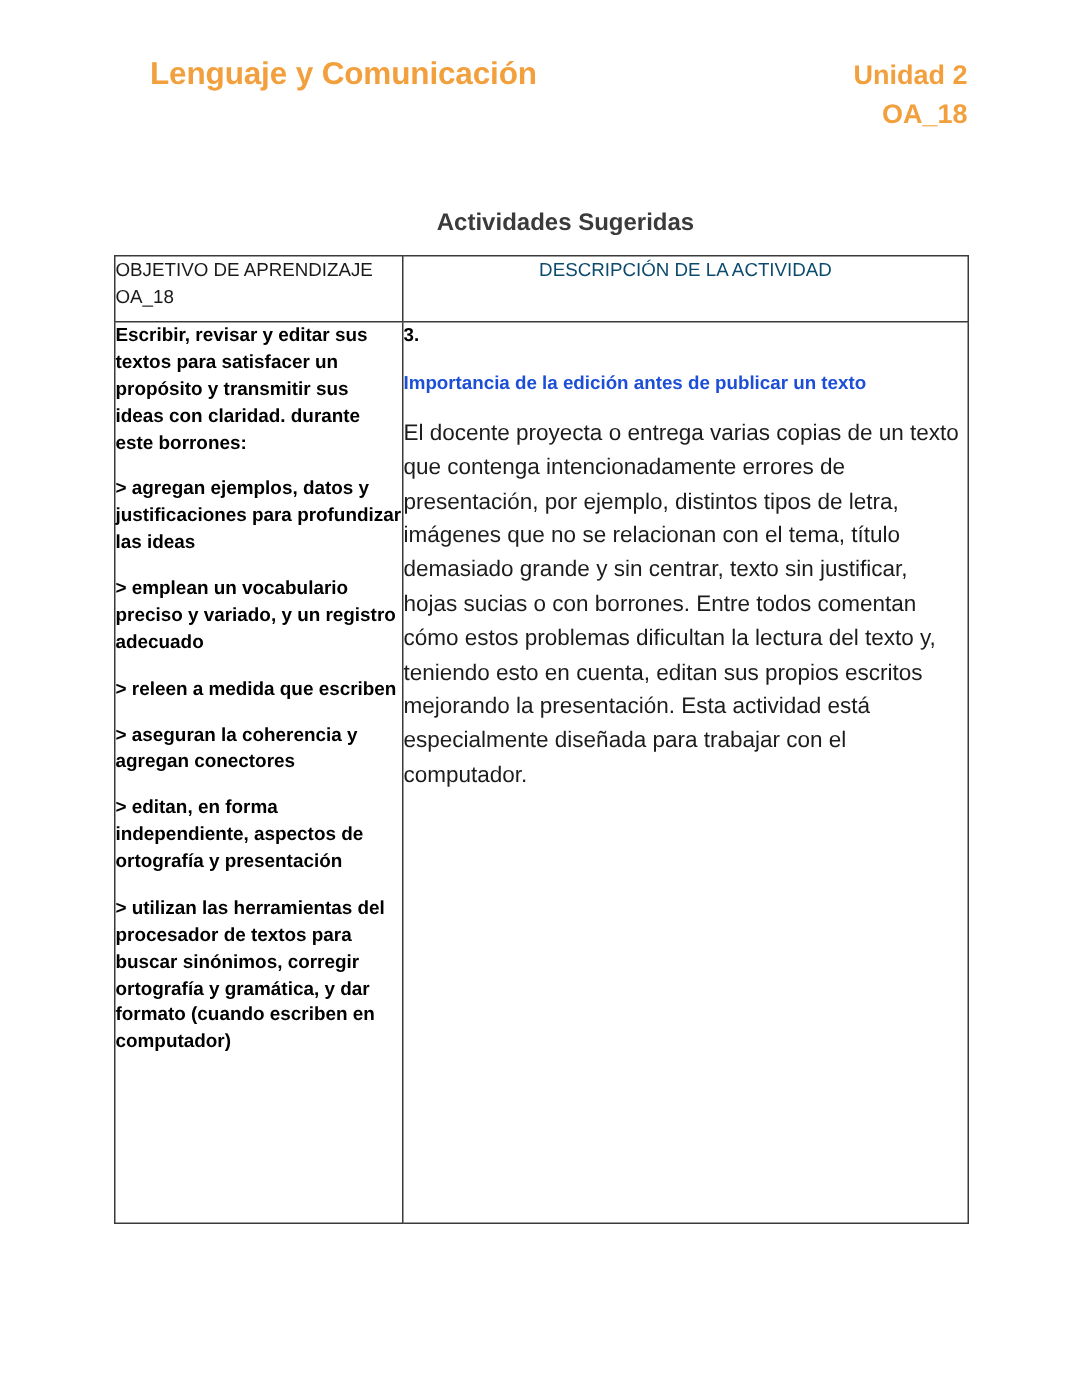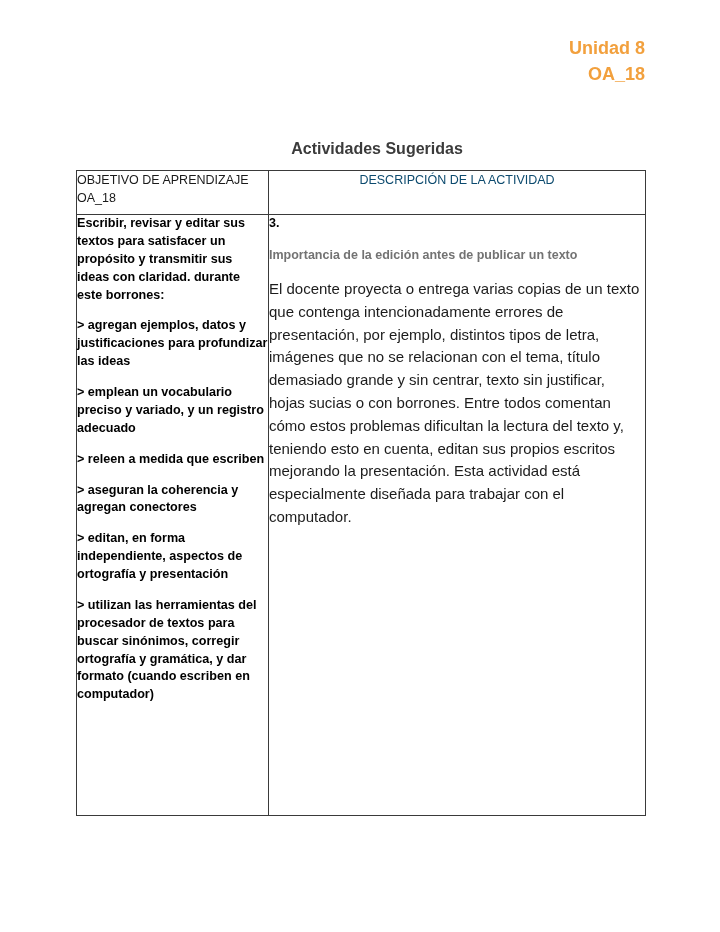--- a/index.html
+++ b/index.html
@@ -137,43 +137,44 @@
   .act-number {
     font-size: 12.5px;
     font-weight: bold;
     color: #000000;
     margin: 0 0 14px 0;
     line-height: 1.4;
   }
   .act-title {
     font-size: 12.5px;
     font-weight: bold;
-    color: #737373;
+    color: #1d4ed8;
     margin: 0 0 14px 0;
     line-height: 1.4;
   }
   .act-body {
     font-size: 15px;
     font-weight: normal;
     color: #1c1c1c;
     line-height: 1.52;
     margin: 0;
   }
 </style>
 </head>
 <body>
 
 <div class="page">
 
   <div class="doc-header">
     <div class="header-row">
       <div class="header-col-left">
+        <div class="header-left-title">Lenguaje y Comunicación</div>
       </div>
       <div class="header-col-right">
-        <div class="header-right-unit">Unidad 8</div>
+        <div class="header-right-unit">Unidad 2</div>
         <div class="header-right-oa">OA_18</div>
       </div>
     </div>
   </div>
 
   <div class="section-title">Actividades Sugeridas</div>
 
   <table class="activity-table">
     <colgroup>
       <col class="col-objective">

